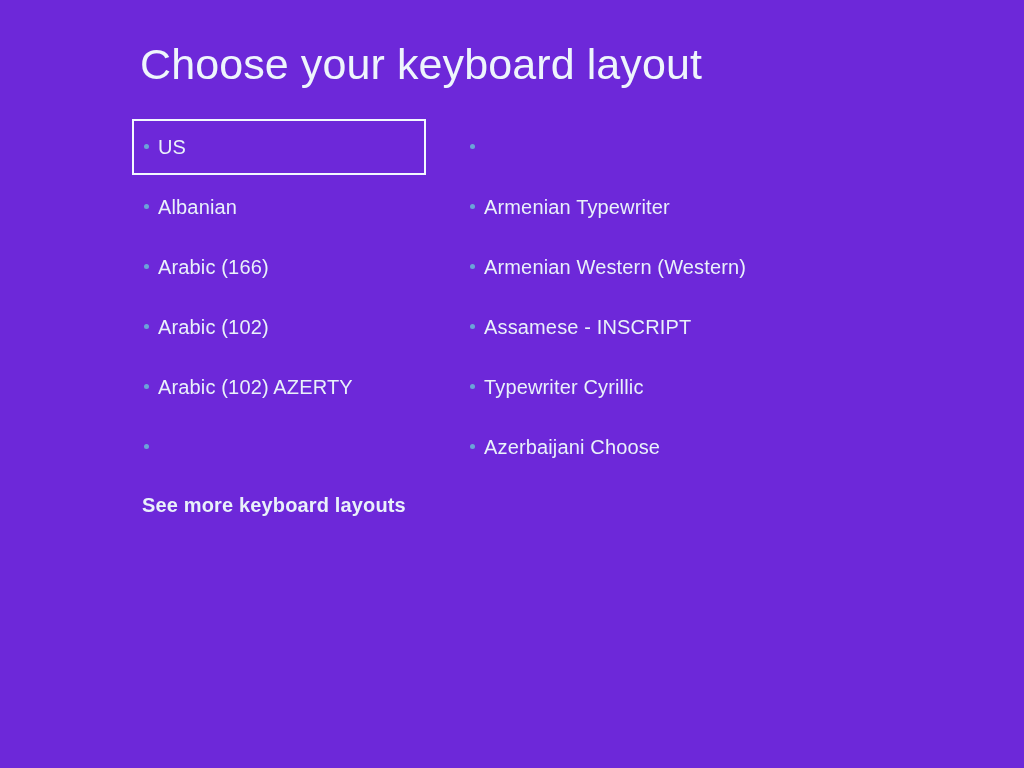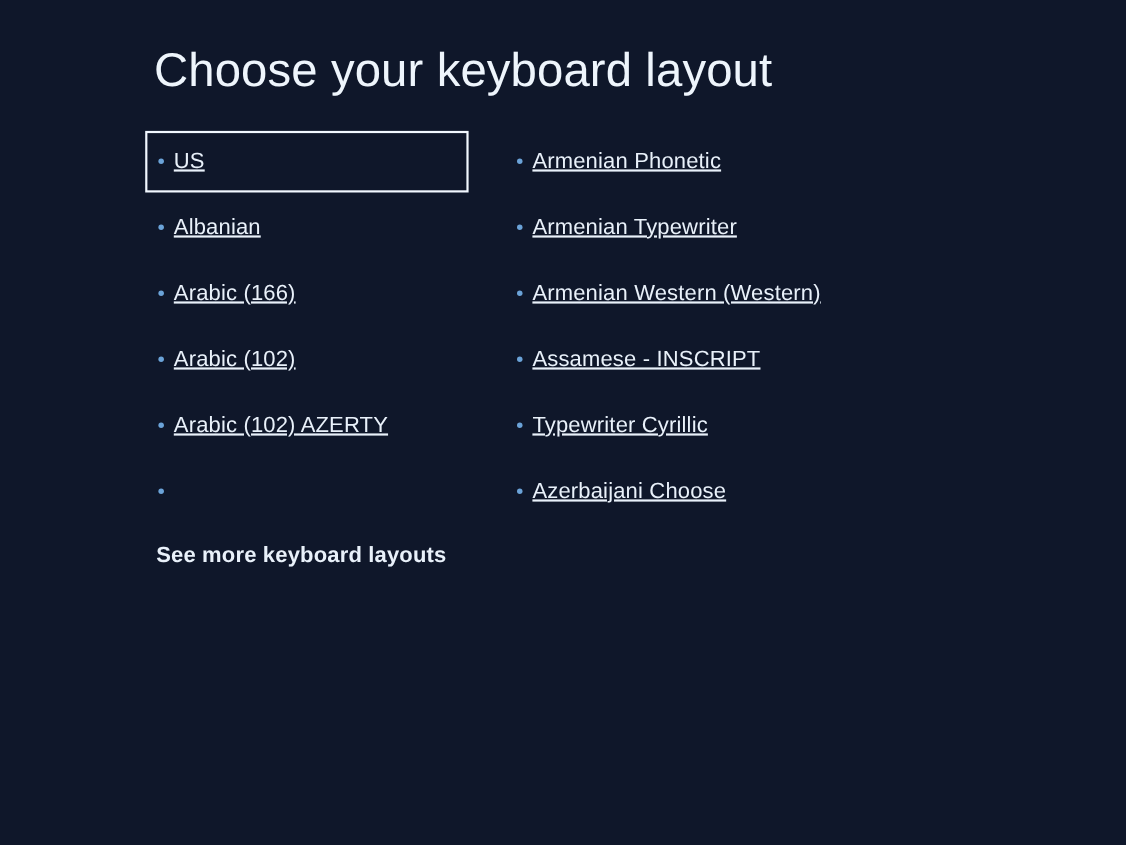--- a/index.html
+++ b/index.html
@@ -13,21 +13,21 @@
     overflow: hidden;
     background: #1f68b0;
     font-family: "Liberation Sans", sans-serif;
     -webkit-font-smoothing: antialiased;
   }
 
   #screen {
     position: relative;
     width: 1024px;
     height: 768px;
-    background: #0f172a;
+    background: #6d28d9;
   }
 
   
   #page-title {
     position: absolute;
     left: 140px;
     top: 38px;
     font-size: 43px;
     font-weight: 300;
     line-height: 52px;
@@ -68,21 +68,20 @@
     background: #6ba3d8;
   }
 
   .layout-label {
     font-size: 20px;
     font-weight: 300;
     line-height: 24px;
     letter-spacing: 0.15px;
     color: #e9f1fa;
     white-space: nowrap;
-    text-decoration: underline;
   }
 
   
   #see-more {
     position: absolute;
     left: 142px;
     top: 492px;
     font-size: 20px;
     font-weight: 700;
     line-height: 26px;
@@ -121,21 +120,20 @@
         <span class="layout-label">Arabic (102) AZERTY</span>
       </div>
       <div class="layout-item">
         <span class="bullet"></span>
       </div>
     </div>
 
   <div id="column-right" class="column">
       <div class="layout-item">
         <span class="bullet"></span>
-        <span class="layout-label">Armenian Phonetic</span>
       </div>
       <div class="layout-item">
         <span class="bullet"></span>
         <span class="layout-label">Armenian Typewriter</span>
       </div>
       <div class="layout-item">
         <span class="bullet"></span>
         <span class="layout-label">Armenian Western (Western)</span>
       </div>
       <div class="layout-item">

